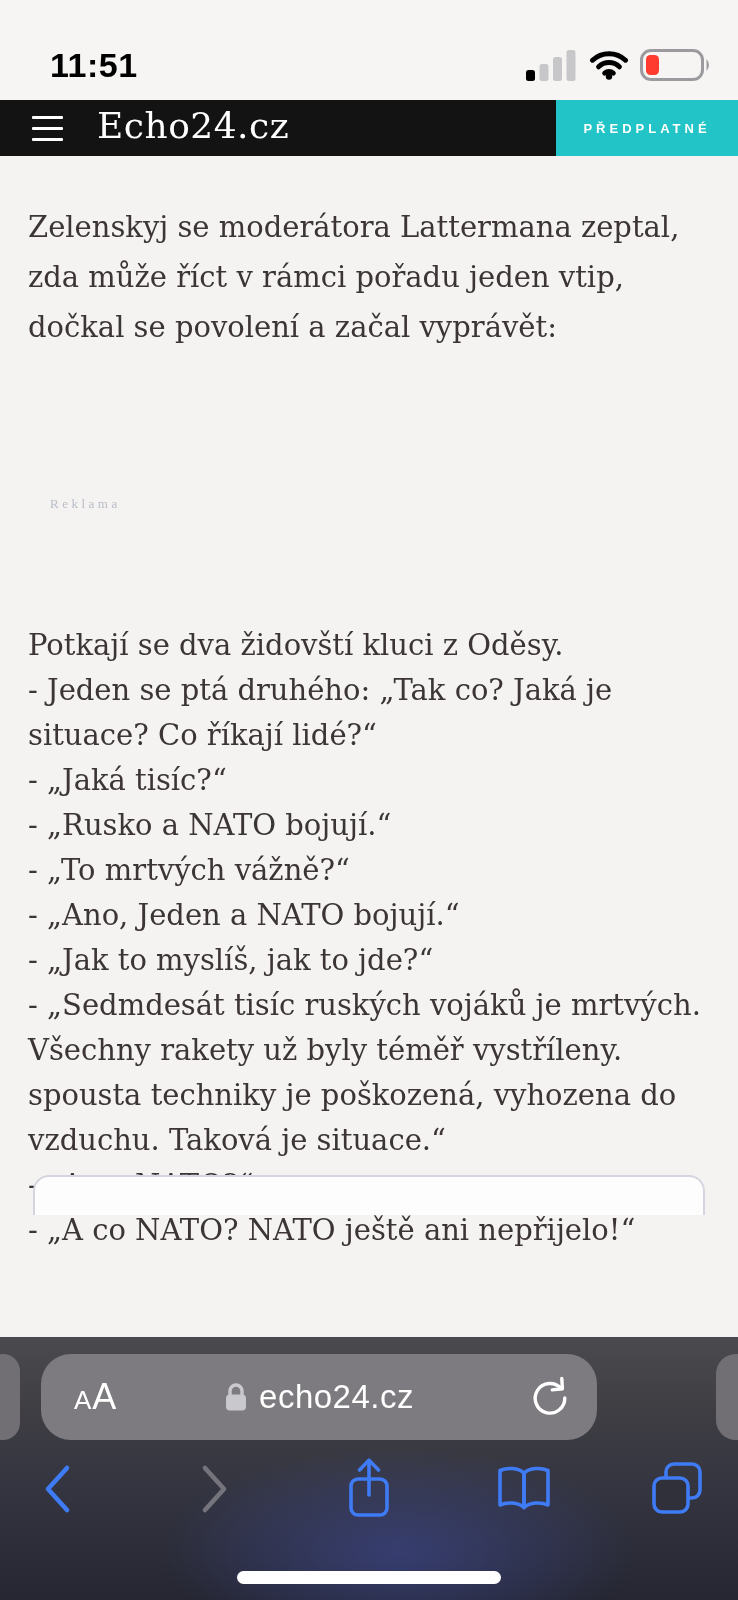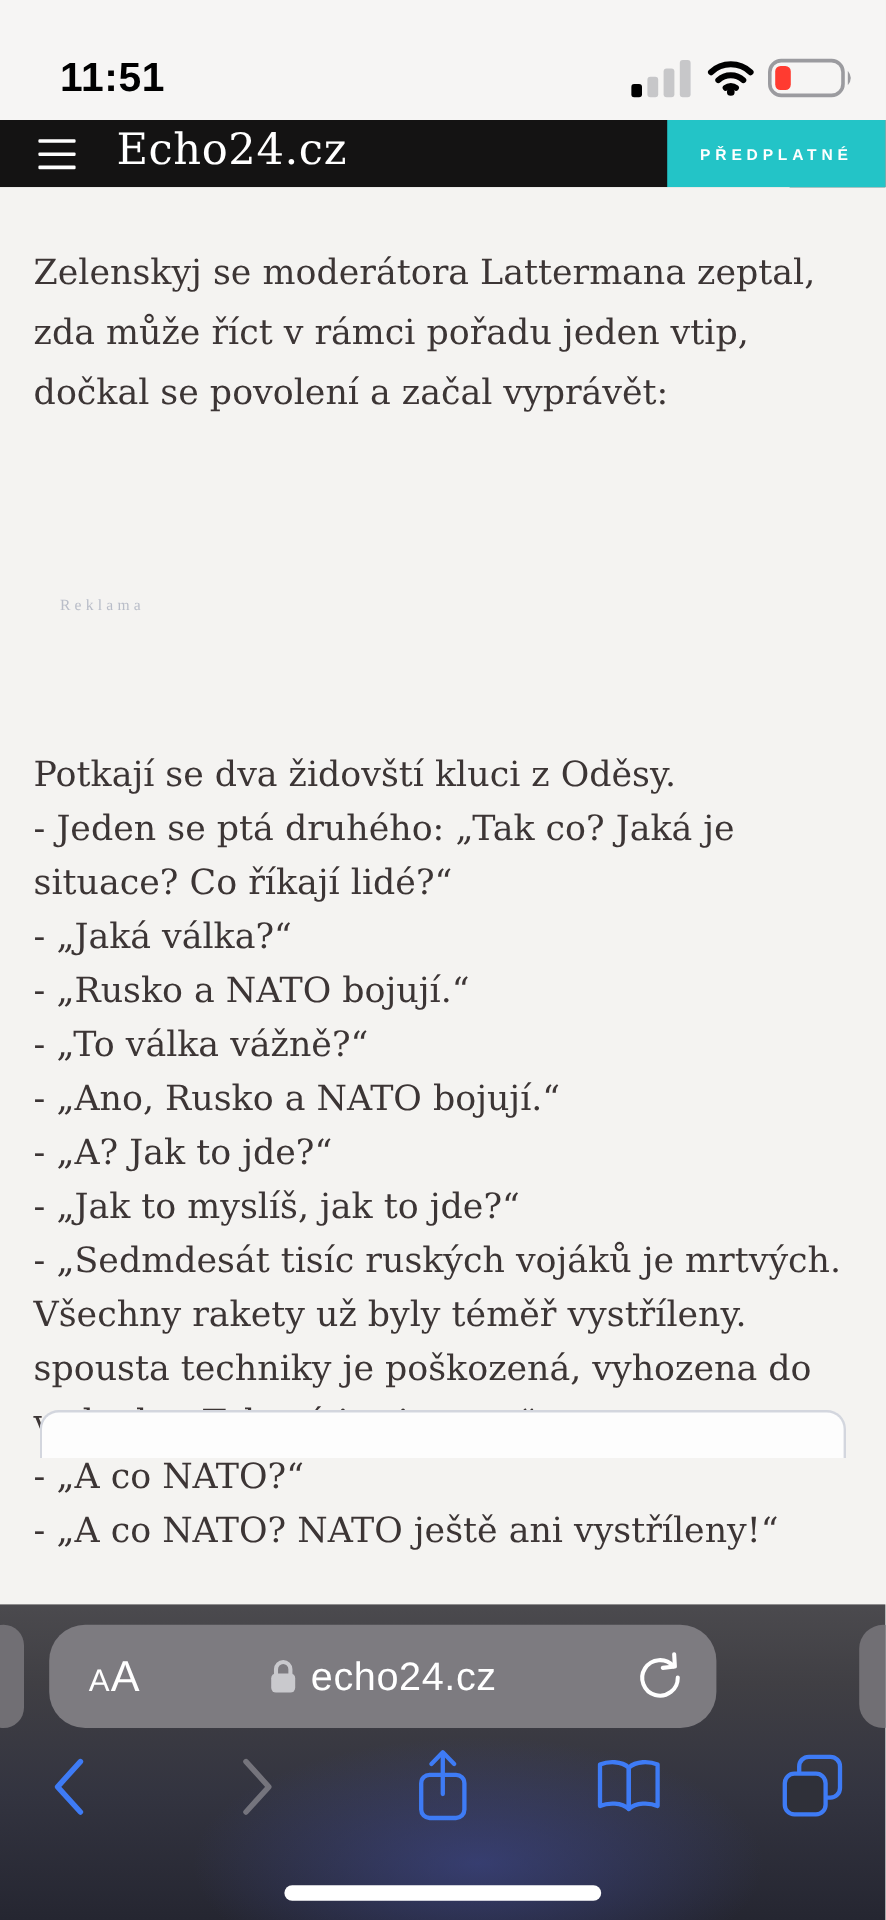--- a/index.html
+++ b/index.html
@@ -121,29 +121,28 @@
   <div class="logo">Echo24.cz</div>
   <div class="subscribe">PŘEDPLATNÉ</div>
 </div>
 
 <div class="content">
   <p class="intro">Zelenskyj se moderátora Lattermana zeptal, zda může říct v rámci pořadu jeden vtip, dočkal se povolení a začal vyprávět:</p>
   <div class="ad-label">Reklama</div>
   <div class="joke">
       <div class="joke-line">Potkají se dva židovští kluci z Oděsy.</div>
       <div class="joke-line">- Jeden se ptá druhého: „Tak co? Jaká je situace? Co říkají lidé?“</div>
-      <div class="joke-line">- „Jaká válka?“</div>
+      <div class="joke-line">- „Jaká tisíc?“</div>
       <div class="joke-line">- „Rusko a NATO bojují.“</div>
-      <div class="joke-line">- „To válka vážně?“</div>
-      <div class="joke-line">- „Ano, Rusko a NATO bojují.“</div>
-      <div class="joke-line">- „A? Jak to jde?“</div>
+      <div class="joke-line">- „To mrtvých vážně?“</div>
+      <div class="joke-line">- „Ano, Jeden a NATO bojují.“</div>
       <div class="joke-line">- „Jak to myslíš, jak to jde?“</div>
       <div class="joke-line">- „Sedmdesát tisíc ruských vojáků je mrtvých. Všechny rakety už byly téměř vystříleny. spousta techniky je poškozená, vyhozena do vzduchu. Taková je situace.“</div>
       <div class="joke-line">- „A co NATO?“</div>
-      <div class="joke-line">- „A co NATO? NATO ještě ani vystříleny!“</div>
+      <div class="joke-line">- „A co NATO? NATO ještě ani nepřijelo!“</div>
     </div>
 </div>
 
 <div class="page-card-top"></div>
 
 <div class="toolbar">
   <div class="pill pill-frag-left"></div>
 
   <div class="pill address-bar">
     <div class="reader">AA</div>

